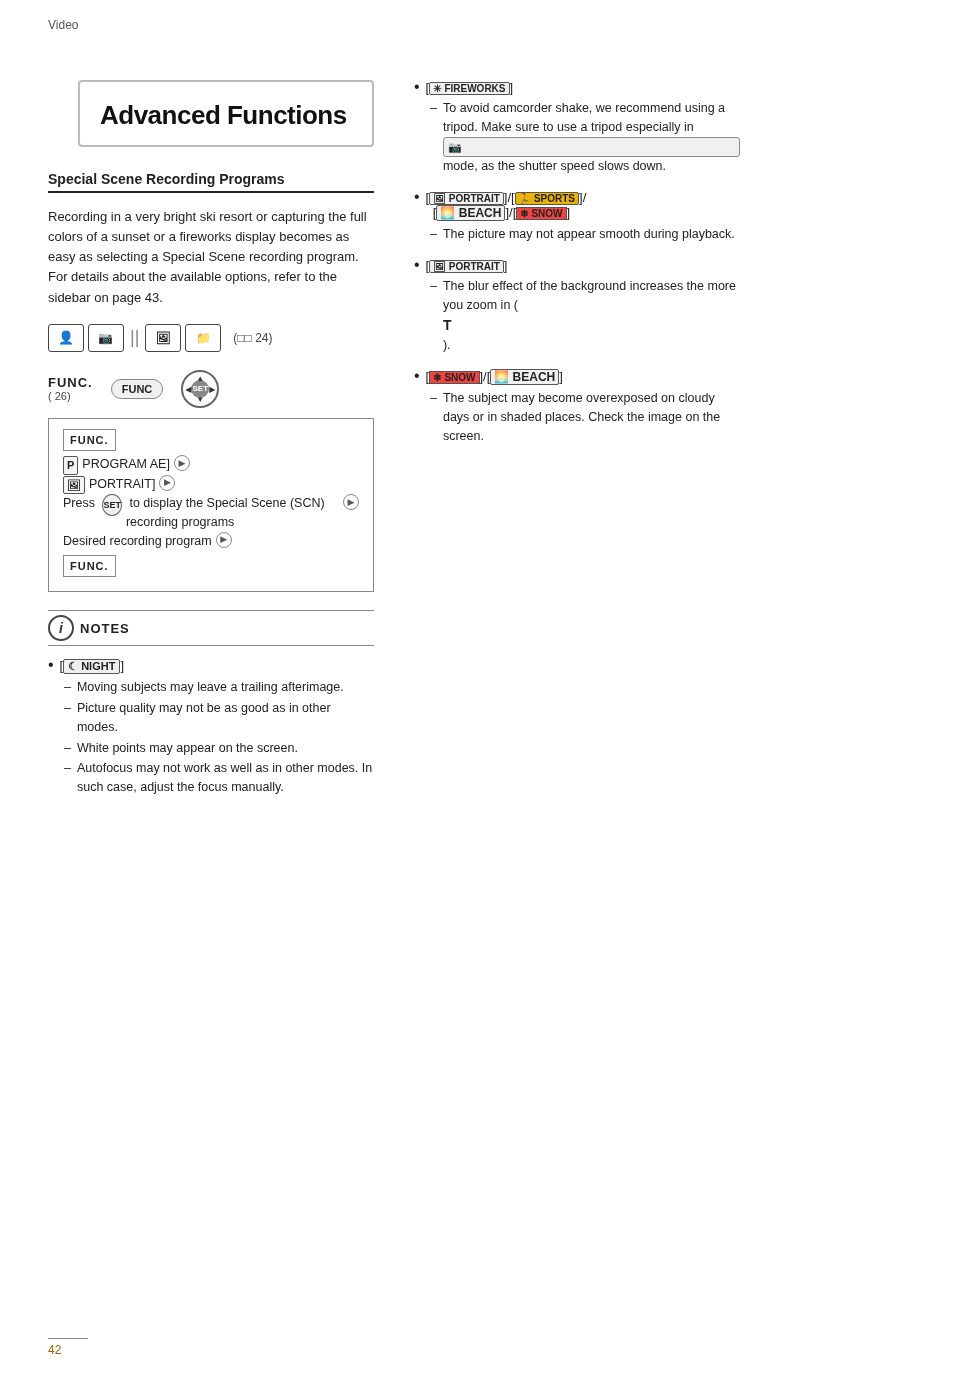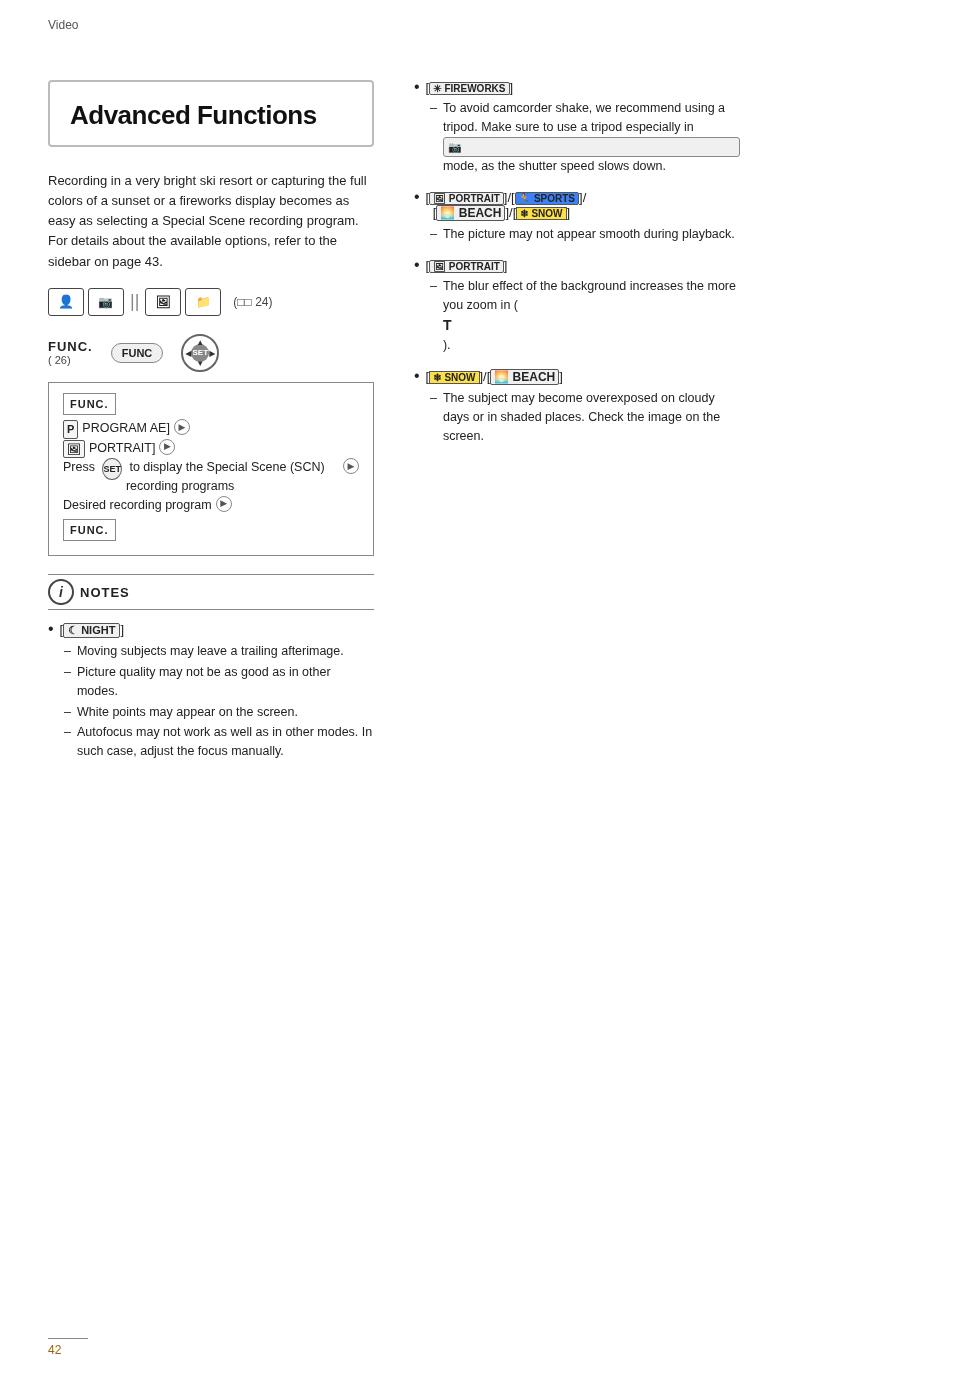--- a/index.html
+++ b/index.html
@@ -33,20 +33,21 @@
       padding-left: 20px;
       padding-right: 48px;
     }
     
     .advanced-box {
       border: 2px solid #bbb;
       border-radius: 4px;
       padding: 18px 20px 14px 20px;
       margin-bottom: 24px;
       background: #fff;
+      margin-left: 30px;
     }
     .advanced-title {
       font-size: 26px;
       font-weight: bold;
       color: #111;
       letter-spacing: -0.5px;
     }
     
     .section-heading {
       font-size: 14px;
@@ -327,21 +328,21 @@
     }
     .sports-icon {
       display: inline-flex;
       align-items: center;
       justify-content: center;
       font-size: 10px;
       font-weight: bold;
       border: 1.5px solid #555;
       border-radius: 2px;
       padding: 0 3px;
-      background: #3b82f6;
+      background: #eab308;
       vertical-align: middle;
     }
     .portrait-icon {
       display: inline-flex;
       align-items: center;
       justify-content: center;
       font-size: 10px;
       font-weight: bold;
       border: 1.5px solid #555;
       border-radius: 2px;
@@ -363,21 +364,21 @@
     }
     .snow-icon {
       display: inline-flex;
       align-items: center;
       justify-content: center;
       font-size: 10px;
       font-weight: bold;
       border: 1.5px solid #555;
       border-radius: 0;
       padding: 0 3px;
-      background: #fde047;
+      background: #ef4444;
       vertical-align: middle;
     }
     .page-number {
       position: absolute;
       bottom: 22px;
       left: 48px;
       font-size: 12px;
       color: #a16207;
       border-top: 1.5px solid #888;
       padding-top: 4px;
@@ -402,20 +403,21 @@
   <div class="video-label">Video</div>
 
   <div class="content-wrapper">
 
     <div class="left-column">
 
       <div class="advanced-box">
         <div class="advanced-title">Advanced Functions</div>
       </div>
 
+      <div class="section-heading">Special Scene Recording Programs</div>
 
       <div class="body-text">Recording in a very bright ski resort or capturing the full colors of a sunset or a fireworks display becomes as easy as selecting a Special Scene recording program. For details about the available options, refer to the sidebar on page 43.</div>
 
       <div class="mode-icons-row">
 
         <div class="mode-icon-box">
           <span style="font-size:13px;">👤</span>
         </div>
 
         <div class="mode-icon-box camera">

